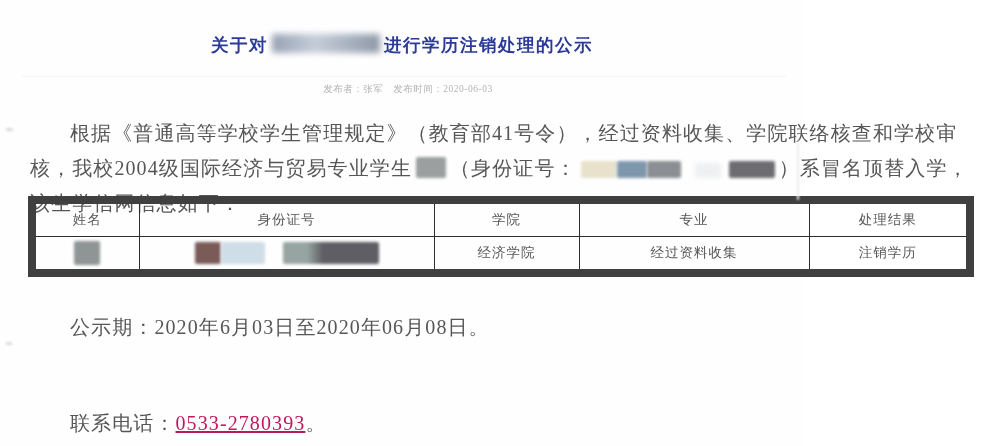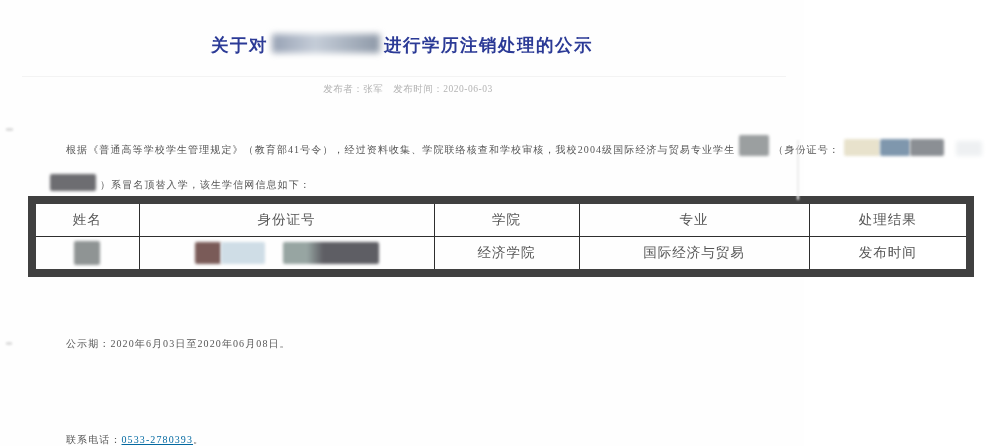--- a/index.html
+++ b/index.html
@@ -26,31 +26,31 @@
     font-size:17.5px;font-weight:bold;
     color:#2b3a96;letter-spacing:1.5px;
   }
   .meta{
     position:absolute;top:83px;left:0;right:0;
     text-align:center;
     font-size:9.5px;color:#b3b3b3;letter-spacing:0.5px;padding-left:12px;
   }
 
   .para{
-    position:absolute;left:30px;width:940px;margin:16px;
-    font-size:10px;color:#565656;letter-spacing:1.1px;
+    position:absolute;left:30px;width:940px;margin:0;
+    font-size:20px;color:#565656;letter-spacing:1.1px;
     line-height:35px;text-indent:2em;
   }
   .p1{top:116px;}
   .p2{top:267px;}
   .p3{top:310px;}
   .p4{top:342px;line-height:31px;}
   .p5{top:406px;}
 
-  .phone{color:#0369a1;text-decoration:underline;}
+  .phone{color:#be185d;text-decoration:underline;}
 
   
   .rd{display:inline-block;vertical-align:-3px;border-radius:2px;filter:blur(1.6px);margin:0 4px;}
   .rd-title{width:108px;height:19px;vertical-align:-2px;filter:blur(3px);
     background:linear-gradient(90deg,#97a2b4,#c5cdd8 40%,#8e99a8);}
   .rd-name-inline{width:30px;height:21px;background:#9b9fa0;}
   .rd-id-cream{width:36px;height:17px;background:#e8e2cc;margin-right:0;}
   .rd-id-blue{width:30px;height:17px;background:#7f97ad;margin:0;}
   .rd-id-gray{width:34px;height:17px;background:#8b8f94;margin-left:0;}
   .rd-ghost-sm{width:26px;height:15px;background:#eef0f2;filter:blur(2px);}
@@ -109,22 +109,22 @@
         <th>学院</th>
         <th>专业</th>
         <th>处理结果</th>
       </tr>
     </thead>
     <tbody>
       <tr>
         <td><span class="rd td-name"></span></td>
         <td><span class="rd td-id1"></span><span class="rd td-id2"></span><span class="rd td-id3"></span></td>
         <td>经济学院</td>
-        <td>国际经济与贸易</td>
-        <td>发布时间</td>
+        <td>经过资料收集</td>
+        <td>注销学历</td>
       </tr>
     </tbody>
   </table>
 
 
   <p class="para p3 soft">公示期：2020年6月03日至2020年06月08日。</p>
 
 
   <p class="para p5 soft">
     <span>联系电话：</span><a href="#" class="phone">0533-2780393</a><span>。</span>

